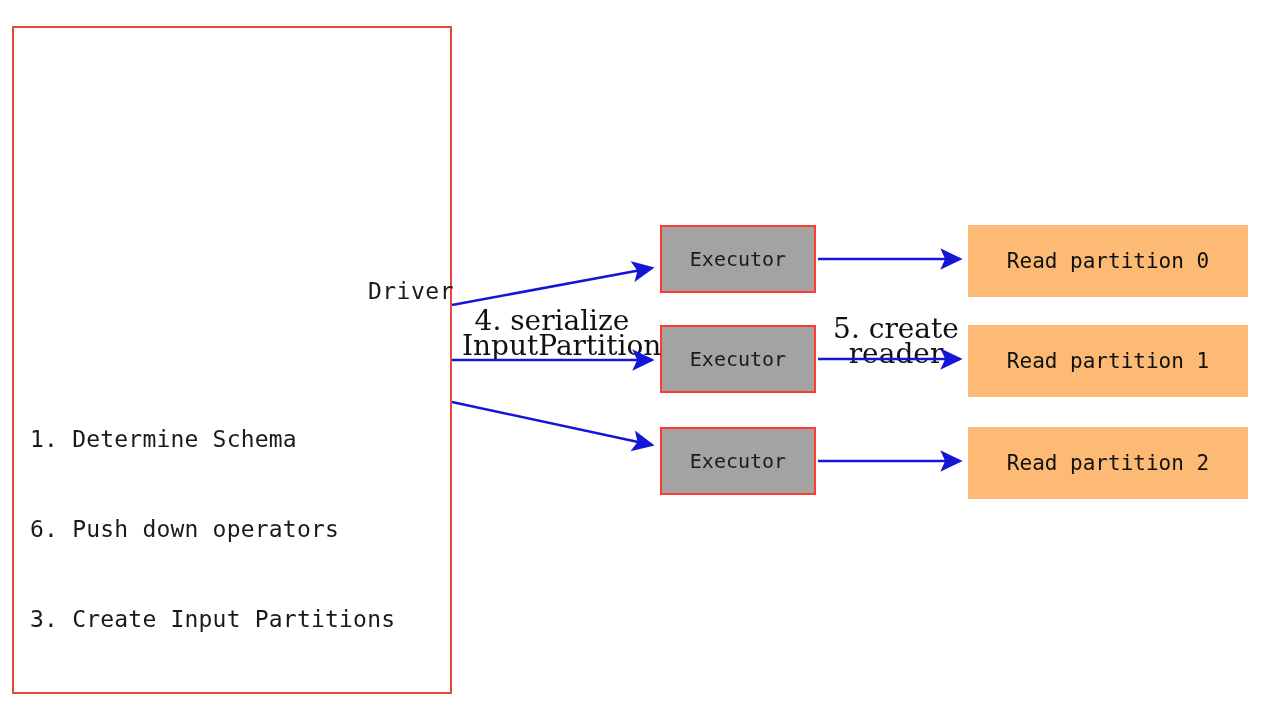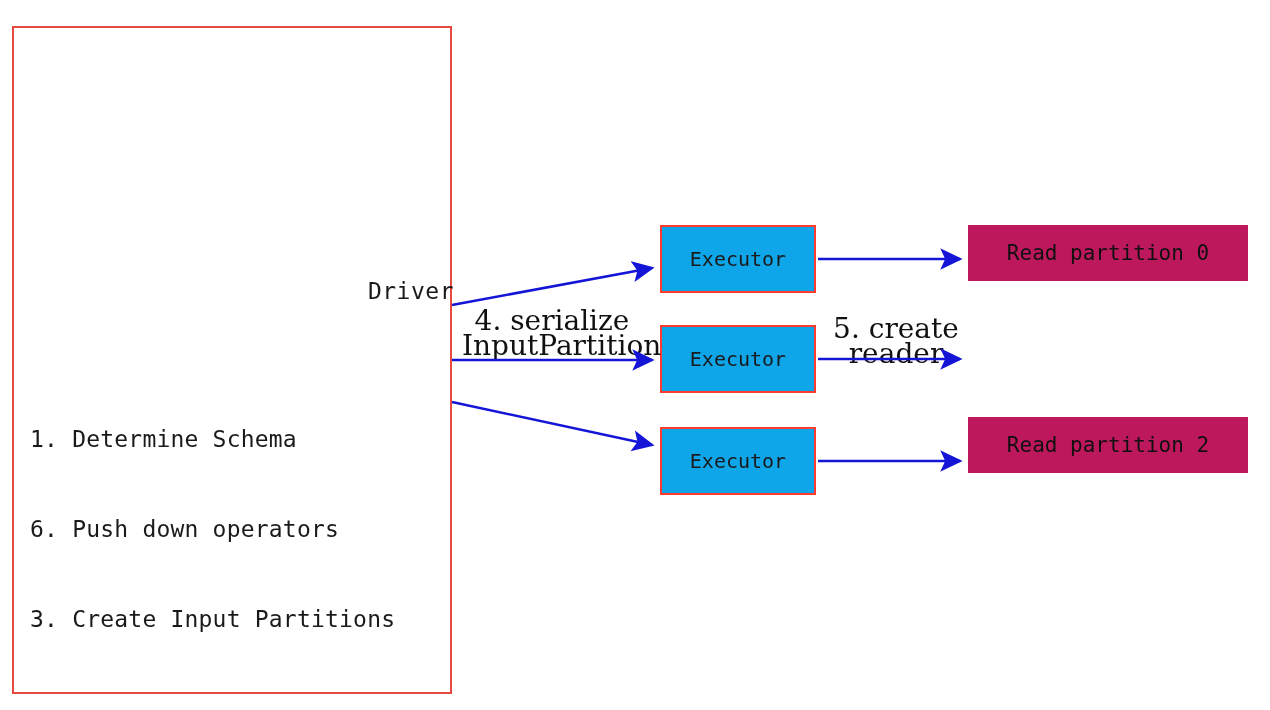--- a/index.html
+++ b/index.html
@@ -53,50 +53,50 @@
   #driver-steps div { white-space: pre; }
 
   
   .executor-box {
     position: absolute;
     left: 660px;
     width: 156px;
     height: 68px;
     border: 2px solid #ff3b30;
     box-sizing: border-box;
-    background: #0ea5e9;
+    background: #a3a3a3;
     display: flex;
     align-items: center;
     justify-content: center;
     font-family: "DejaVu Sans Mono", "Liberation Mono", monospace;
     font-size: 20px;
     color: #1a1a1a;
   }
   #executor-0 { top: 225px; }
   #executor-1 { top: 325px; }
   #executor-2 { top: 427px; }
 
   
   .partition-box {
     position: absolute;
     left: 968px;
     width: 280px;
-    height: 56px;
-    background: #be185d;
+    height: 72px;
+    background: #fdba74;
     box-sizing: border-box;
     display: flex;
     align-items: center;
     justify-content: center;
     font-family: "DejaVu Sans Mono", "Liberation Mono", monospace;
     font-size: 21px;
     color: #101010;
   }
   #partition-0 { top: 225px; }
   #partition-1 { top: 325px; }
-  #partition-2 { top: 417px; }
+  #partition-2 { top: 427px; }
 
   
   .edge-label {
     position: absolute;
     font-family: "DejaVu Serif", "Liberation Serif", serif;
     font-size: 28px;
     line-height: 25px;
     color: #111111;
     text-align: center;
     white-space: pre-line;
@@ -134,20 +134,21 @@
       <div>6. Push down operators</div>
       <div>3. Create Input Partitions</div>
     </div>
   </div>
 
   <div class="executor-box" id="executor-0">Executor</div>
   <div class="executor-box" id="executor-1">Executor</div>
   <div class="executor-box" id="executor-2">Executor</div>
 
   <div class="partition-box" id="partition-0">Read partition 0</div>
+  <div class="partition-box" id="partition-1">Read partition 1</div>
   <div class="partition-box" id="partition-2">Read partition 2</div>
 
   <div class="edge-label" id="label-serialize">4. serialize
 InputPartition</div>
   <div class="edge-label" id="label-create-reader">5. create
 reader</div>
 
   <svg id="arrows" viewBox="0 0 1270 710" xmlns="http://www.w3.org/2000/svg">
     <defs>
       <marker id="ah" markerWidth="9" markerHeight="9" refX="7.6" refY="4.5" orient="auto" markerUnits="strokeWidth">

